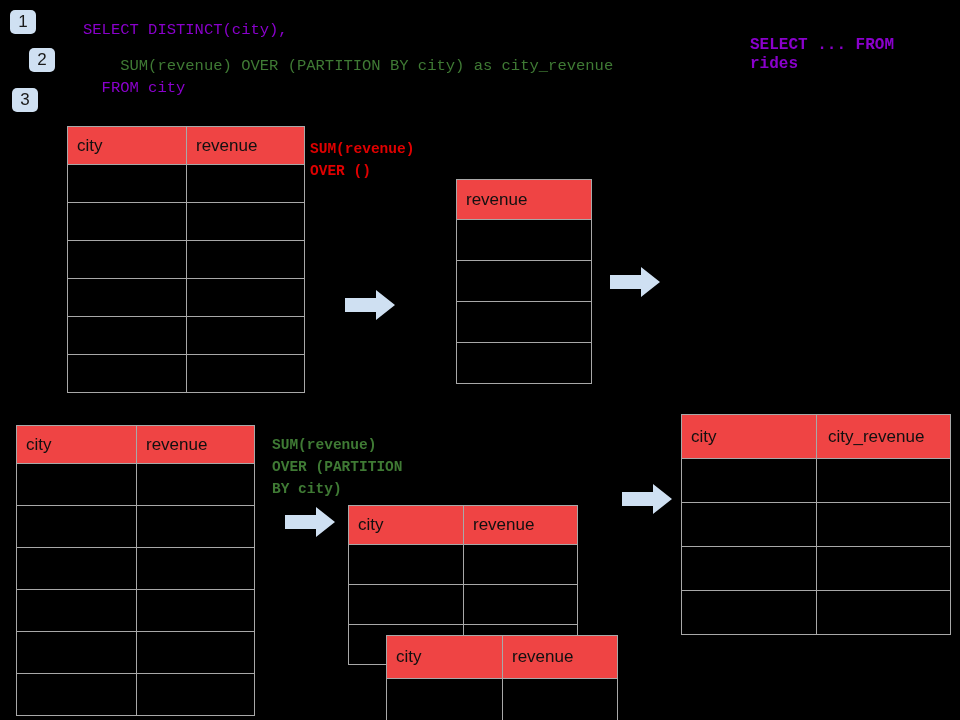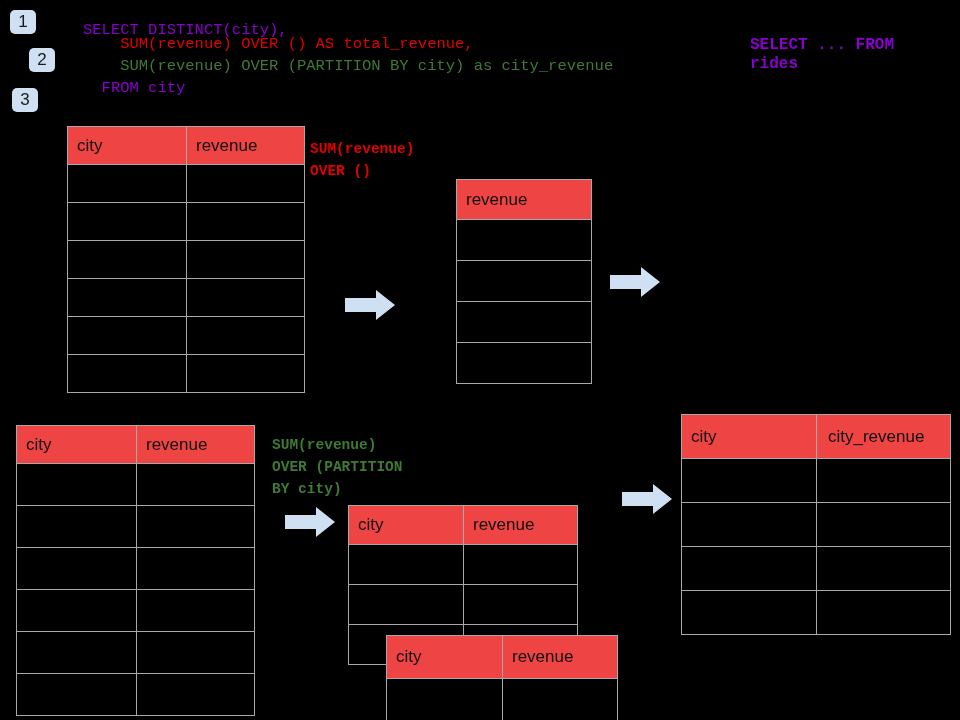--- a/index.html
+++ b/index.html
@@ -104,21 +104,20 @@
 </head>
 <body>
 
 <div class="stage">
 
   <div class="badge" style="left:10px;  top:10px;">1</div>
   <div class="badge" style="left:29px;  top:48px;">2</div>
   <div class="badge" style="left:12px;  top:88px;">3</div>
 
   <div class="sql sql-purple" style="left:83px; top:20px;">SELECT DISTINCT(city),</div>
-  <div class="sql sql-red" style="left:83px; top:34px;">    SUM(revenue) OVER () AS total_revenue,</div>
   <div class="sql sql-green" style="left:83px; top:56px;">    SUM(revenue) OVER (PARTITION BY city) as city_revenue</div>
   <div class="sql sql-purple" style="left:83px; top:78px;">  FROM city</div>
 
   <div class="sidenote" style="left:750px; top:36px;">SELECT ... FROM
 rides</div>
 
   <div class="annot annot-red" style="left:310px; top:138px;">SUM(revenue)
 OVER ()</div>
   <div class="annot annot-green" style="left:272px; top:434px;">SUM(revenue)
 OVER (PARTITION

